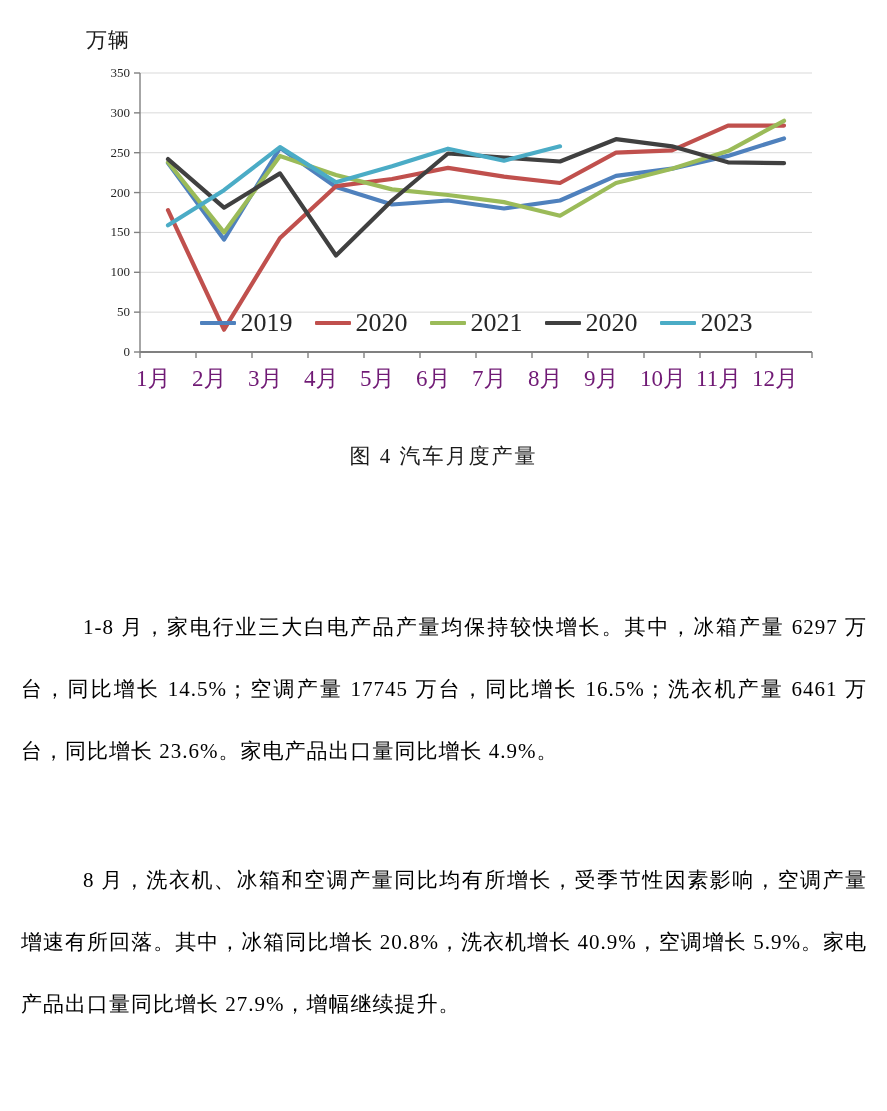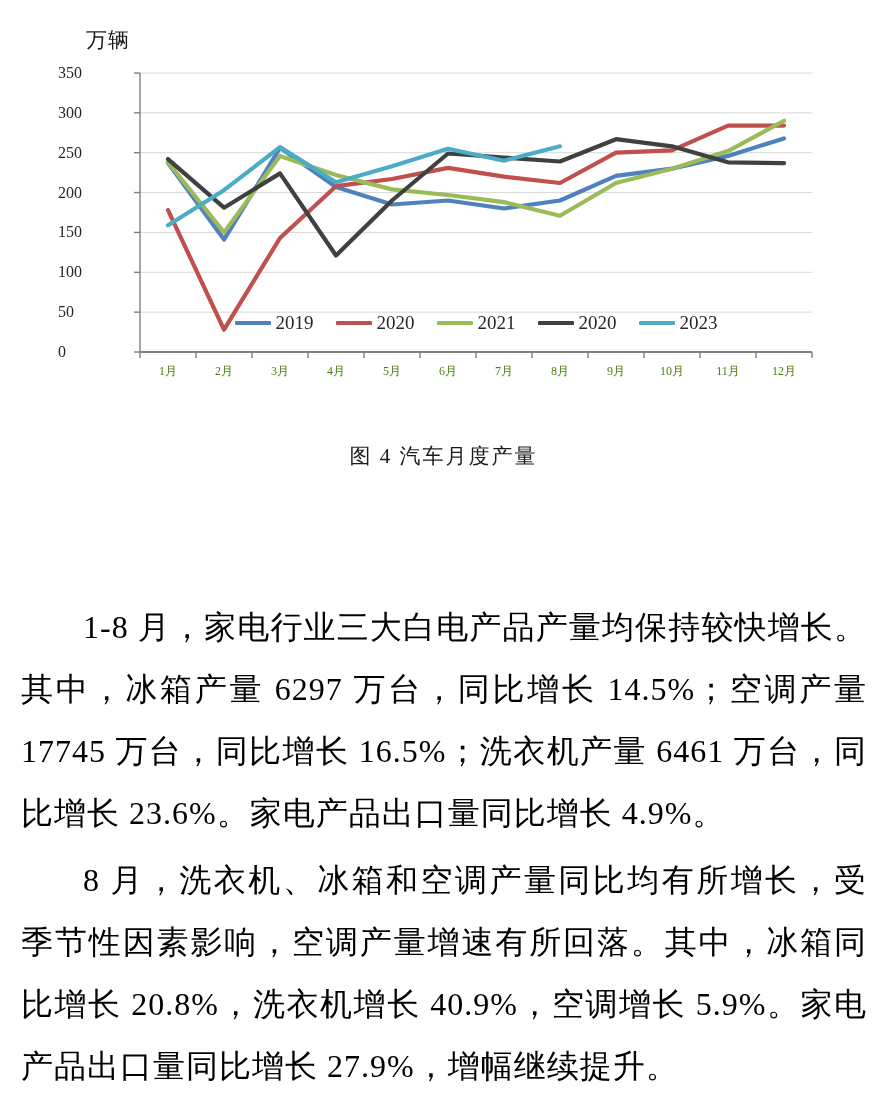--- a/index.html
+++ b/index.html
@@ -6,35 +6,35 @@
   body{
     width:887px;height:1111px;background:#ffffff;position:relative;overflow:hidden;
     font-family:"Liberation Serif","DejaVu Serif",serif;color:#000;
   }
   .page{position:absolute;inset:0;}
 
   
   #chart{position:absolute;left:0;top:0;width:887px;height:420px;padding-left:44px;}
   #chart-svg{position:absolute;left:0;top:0;}
   .unit-label{position:absolute;left:86px;top:26px;font-size:21px;color:#1a1a1a;letter-spacing:1px;}
-  .y-label{position:absolute;width:72px;font-size:16px;color:#262626;transform:translateY(-50%);}
-  .x-label{position:absolute;width:64px;text-align:center;font-size:12px;color:#4d7c0f;transform:translateX(-50%);}
+  .y-label{position:absolute;width:72px;text-align:right;font-size:13px;color:#262626;transform:translateY(-50%);}
+  .x-label{position:absolute;width:64px;text-align:left;font-size:23px;color:#701a75;transform:translateX(-50%);}
   #legend{position:absolute;left:140px;top:311px;width:672px;height:24px;
           display:flex;justify-content:center;align-items:center;gap:22px;}
-  .legend-item{display:flex;align-items:center;gap:5px;font-size:19px;color:#262626;white-space:nowrap;}
+  .legend-item{display:flex;align-items:center;gap:5px;font-size:26px;color:#262626;white-space:nowrap;}
   .legend-line{width:36px;height:4px;display:inline-block;border-radius:1px;}
 
   
   .caption{position:absolute;top:441px;left:0;width:887px;text-align:center;
            font-size:21px;line-height:30px;color:#1a1a1a;letter-spacing:2px;}
   .heading{position:absolute;top:527px;left:80px;margin:0;
            font-family:"Liberation Sans","DejaVu Sans",sans-serif;
            font-weight:bold;font-size:30px;line-height:40px;color:#000;letter-spacing:2px;}
   .para{position:absolute;left:21px;width:846px;margin:0;
-        font-size:32px;line-height:62px;letter-spacing:1px;
+        font-size:21px;line-height:62px;letter-spacing:1px;
         text-align:justify;text-justify:inter-ideograph;text-align-last:left;
         text-indent:62px;color:#000;}
   #para1{top:596px;}
   #para2{top:849px;}
 </style>
 </head>
 <body>
 
 <div class="page">
 

